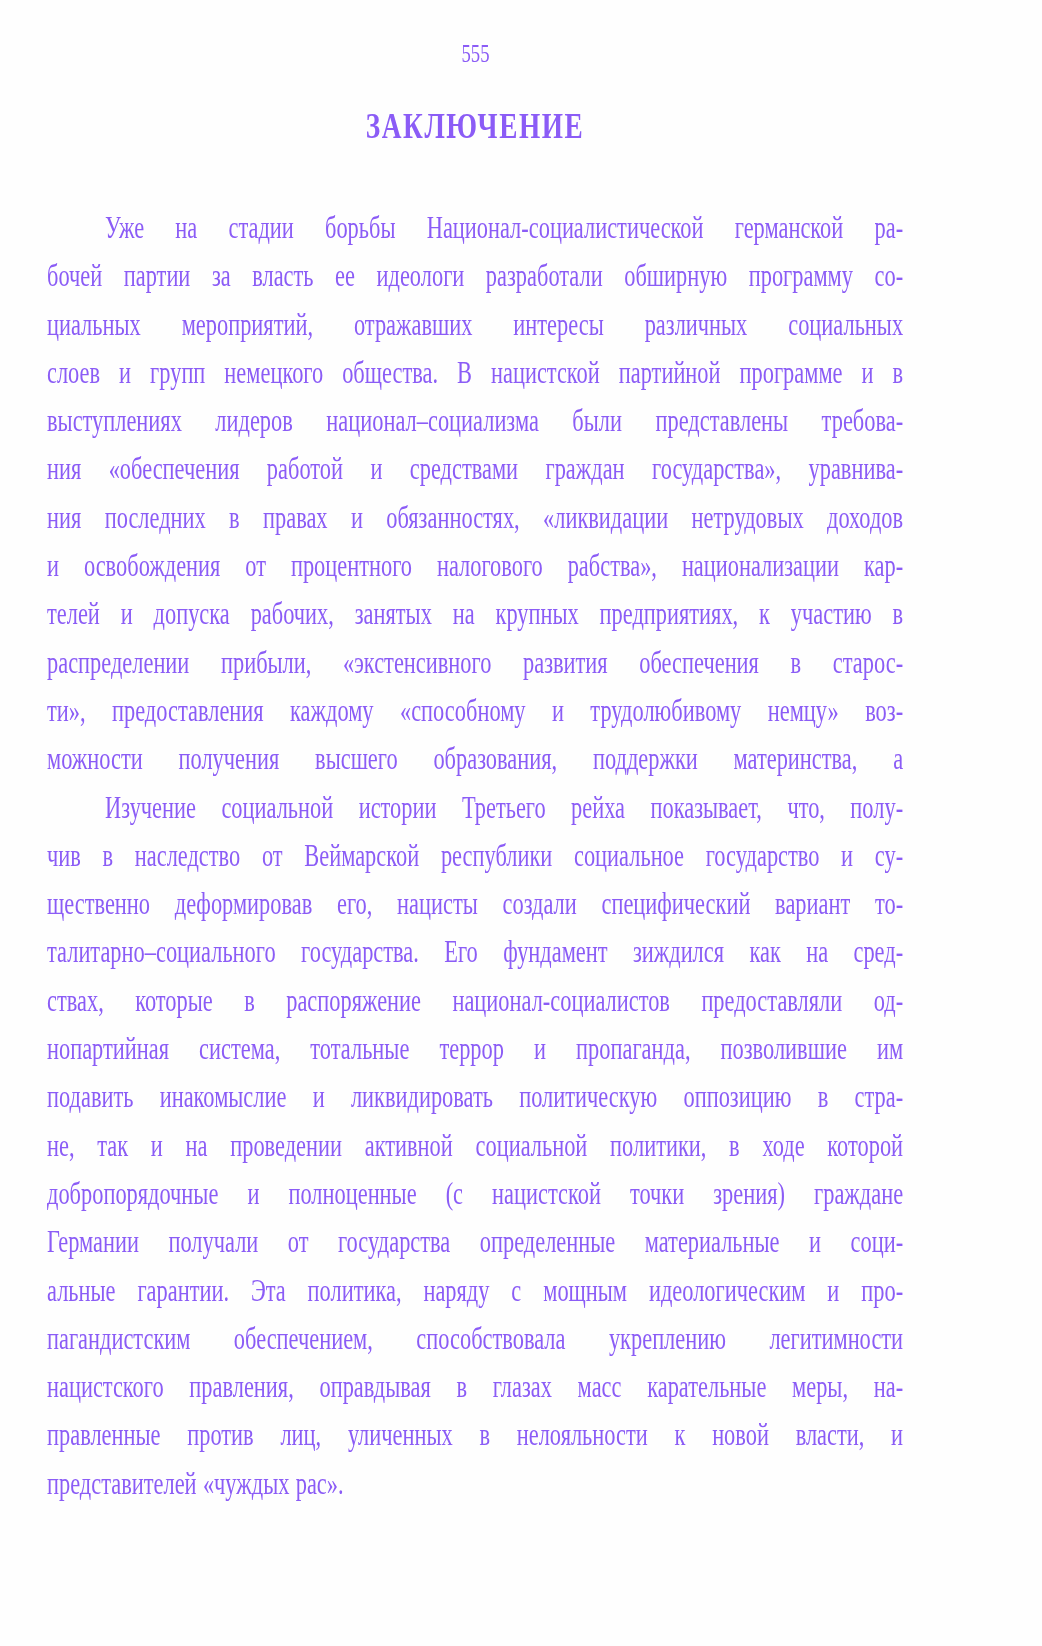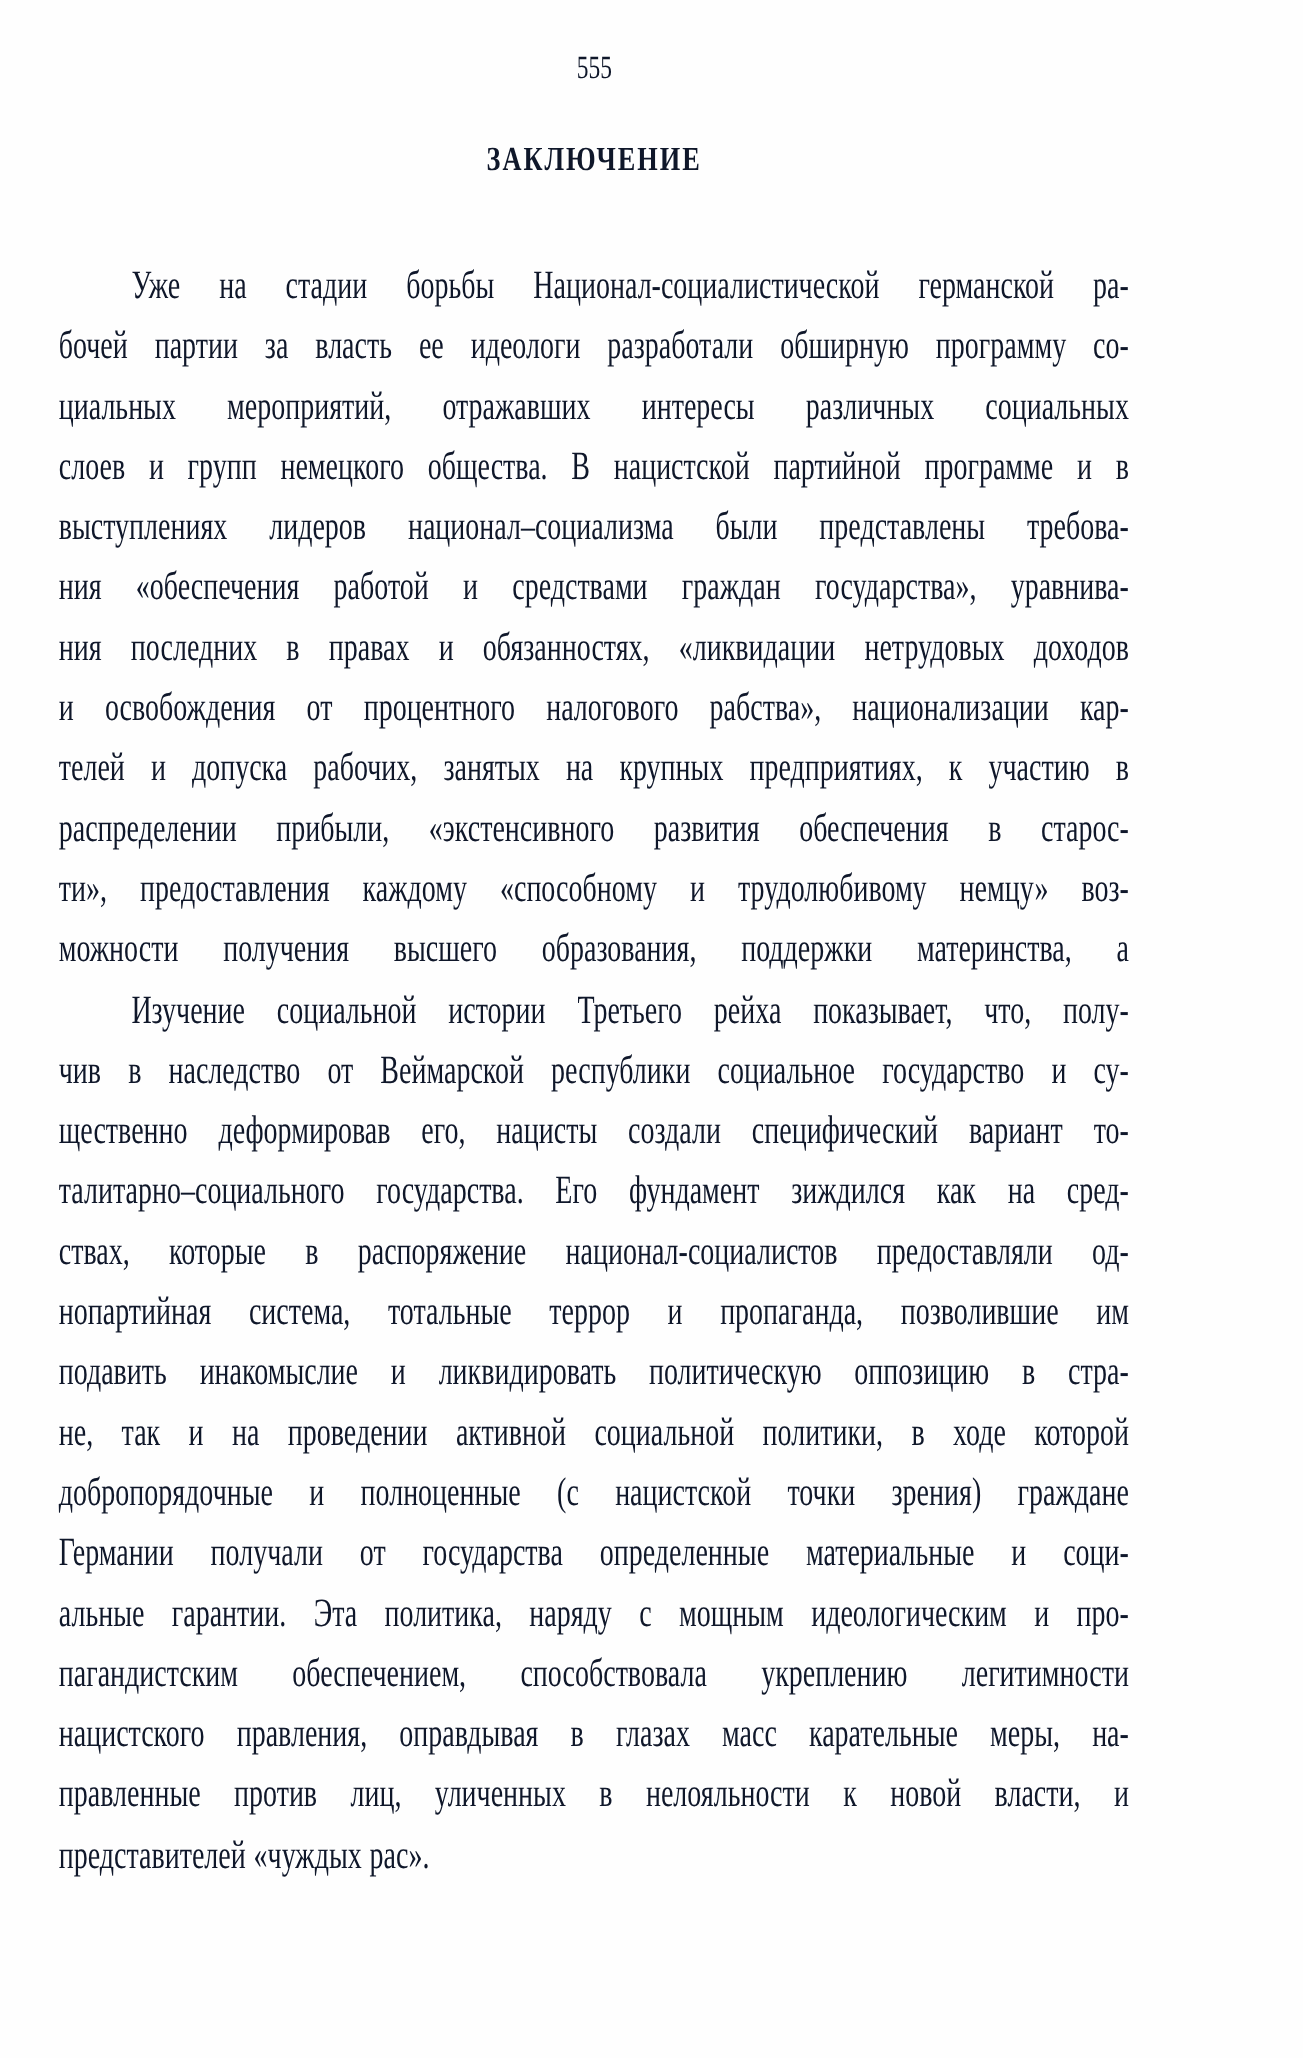--- a/index.html
+++ b/index.html
@@ -8,21 +8,21 @@
     background: #e8e8e8;
   }
   .page {
     position: relative;
     width: 1042px;
     height: 1646px;
     margin: 0 auto;
     background: #fefefe;
     overflow: hidden;
     font-family: "Liberation Serif", "DejaVu Serif", serif;
-    color: #0f172a;
+    color: #8b5cf6;
   }
   .page-number {
     position: absolute;
     top: 38px;
     left: 47px;
     width: 856px;
     text-align: center;
     font-size: 26px;
     line-height: 32px;
   }
@@ -78,21 +78,21 @@
 </style>
 </head>
 <body>
 
 <div class="page">
 
   <div class="page-number">
     <span class="squeeze">555</span>
   </div>
 
-  <h1 class="chapter-heading" style="margin:0; font-size:27px;">
+  <h1 class="chapter-heading" style="margin:0; font-size:35px;">
     <span class="squeeze">ЗАКЛЮЧЕНИЕ</span>
   </h1>
 
   <div class="body-text" id="body-text">
       <div class="para">
         <div class="line indent">Уже на стадии борьбы Национал-социалистической германской ра-</div>
         <div class="line">бочей партии за власть ее идеологи разработали обширную программу со-</div>
         <div class="line">циальных мероприятий, отражавших интересы различных социальных</div>
         <div class="line">слоев и групп немецкого общества. В нацистской партийной программе и в</div>
         <div class="line">выступлениях лидеров национал–социализма были представлены требова-</div>

